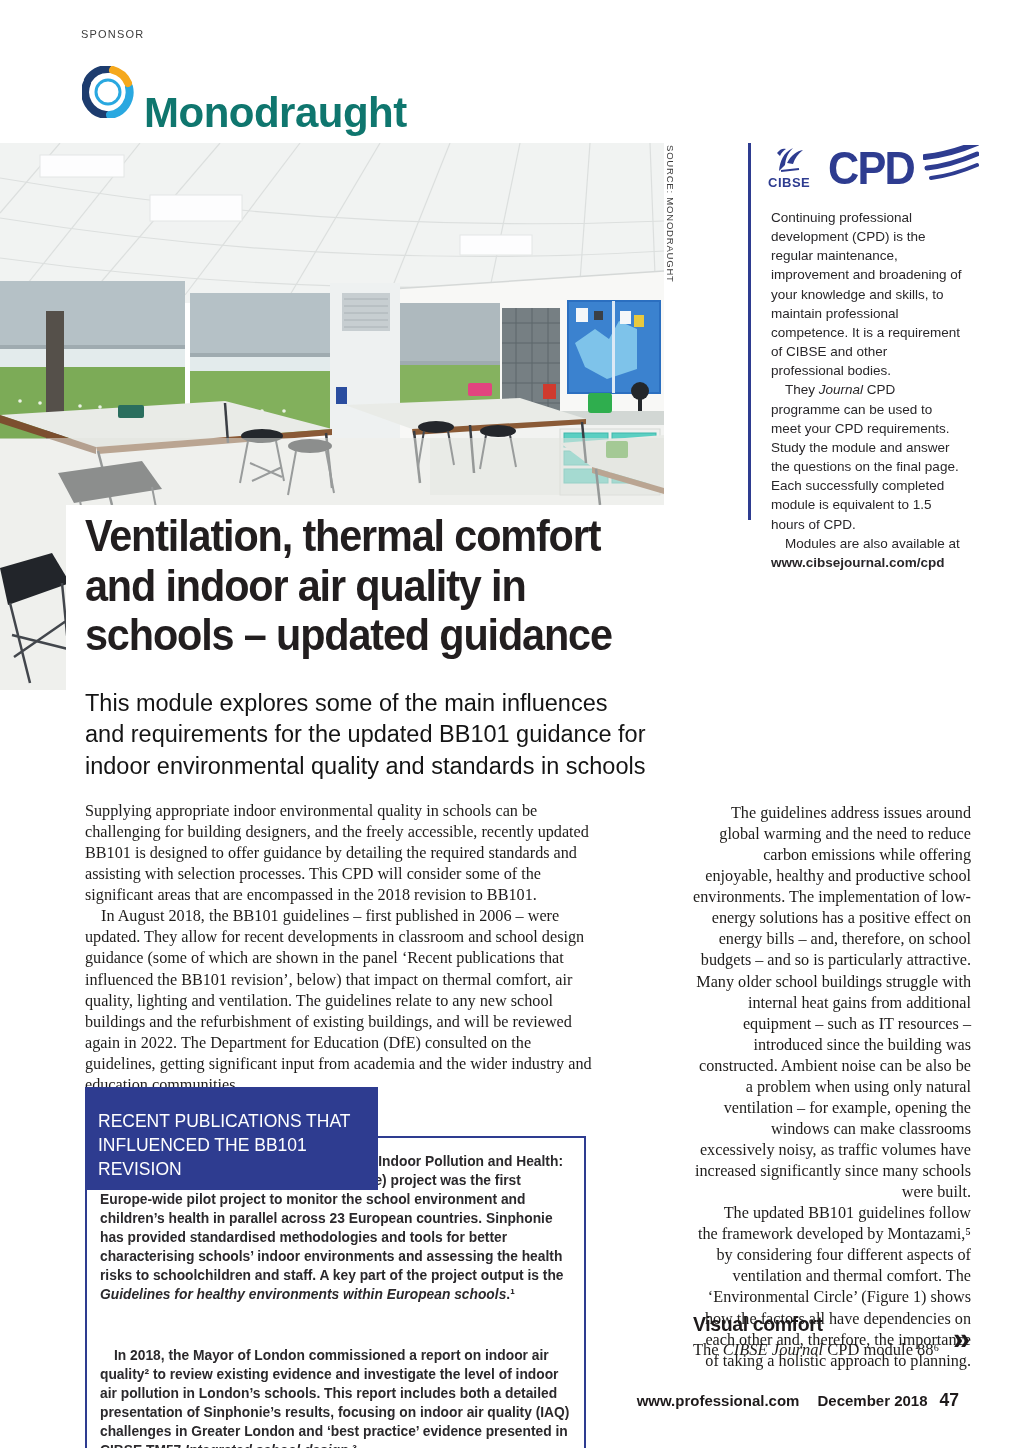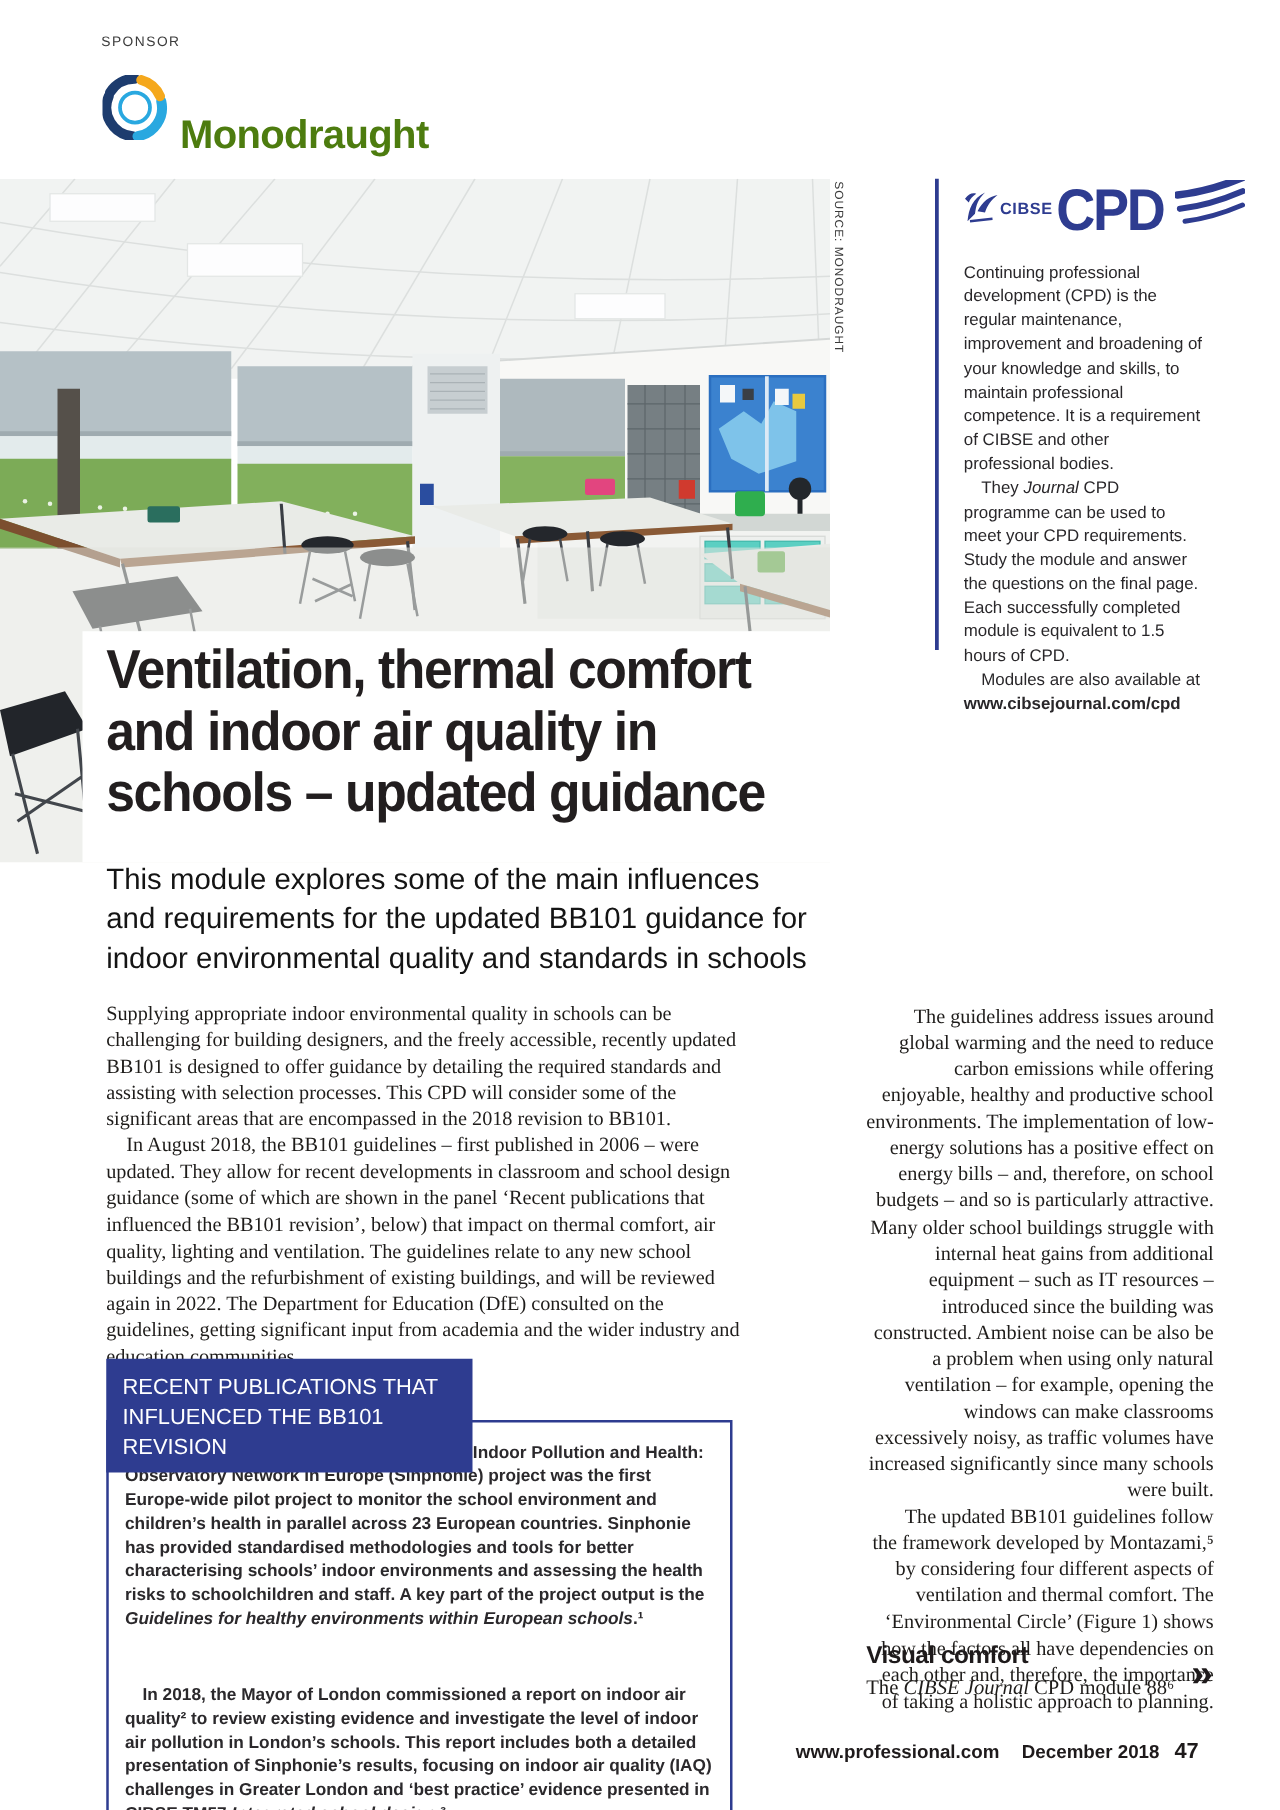--- a/index.html
+++ b/index.html
@@ -2,35 +2,35 @@
 <html><head>
 <meta charset="utf-8">
 <style>
   html,body{margin:0;padding:0;background:#fff;}
   #page{position:relative;width:1016px;height:1448px;background:#fff;overflow:hidden;
         font-family:"Liberation Sans","DejaVu Sans",sans-serif;color:#231f20;}
 
   
   .sponsor-label{position:absolute;left:81px;top:28px;font-size:11px;letter-spacing:1.2px;color:#3c3c3c;}
   .mono-logo{position:absolute;left:82px;top:50px;display:flex;align-items:center;gap:10px;}
-  .mono-name{font-size:32px;font-weight:700;color:#4d7c0f;letter-spacing:-0.5px;margin-top:39px;}
+  .mono-name{font-size:42px;font-weight:700;color:#0f766e;letter-spacing:-0.5px;margin-top:39px;}
   .cpd-prog{position:absolute;top:38px;right:72px;display:flex;align-items:center;gap:9px;}
   .cpd-prog-title{font-size:47px;font-weight:700;letter-spacing:-2px;color:#1e1a1b;
                   transform:scaleX(.95);transform-origin:right center;white-space:nowrap;}
   .blue-block{width:21px;height:57px;background:#2e3c90;}
 
   
   .photo{position:absolute;left:0;top:143px;width:664px;height:547px;}
   .photo-credit{position:absolute;left:665px;top:145px;writing-mode:vertical-rl;
                 font-size:9.5px;letter-spacing:0.8px;color:#3b3b3b;}
 
   
   .side-rule{position:absolute;left:748px;top:143px;width:3px;height:377px;background:#2e3c90;}
   .cibse-cpd{position:absolute;left:768px;top:140px;display:flex;align-items:center;}
-  .cibse-col{display:flex;flex-direction:row;align-items:center;margin-right:3px;}
+  .cibse-col{display:flex;flex-direction:column;align-items:center;margin-right:18px;}
   .cibse-word{font-size:13px;font-weight:700;color:#2e3c90;letter-spacing:0.5px;margin-top:-2px;}
   .cpd-big{font-size:47px;font-weight:700;color:#2e3c90;letter-spacing:-2px;transform:scaleX(.92);transform-origin:left center;}
   .cpd-text{position:absolute;left:771px;top:208px;width:192px;font-size:13.5px;line-height:1.42;color:#29272a;}
   .cpd-text p{margin:0;}
   .cpd-text p.ind{text-indent:14px;}
   .cpd-link{font-weight:700;}
 
   
   .headline{position:absolute;left:85px;top:511px;width:592px;font-size:44px;font-weight:700;
             line-height:1.13;letter-spacing:-1.2px;color:#221e1f;transform:scaleX(.94);transform-origin:left top;}
@@ -41,21 +41,21 @@
   .bodycol p.ind{text-indent:16px;}
   .col1{position:absolute;left:85px;top:801px;width:519px;}
   .col2{position:absolute;left:693px;top:803px;width:278px;text-align:right;}
   .section-h{position:absolute;left:693px;top:1313px;font-size:19.5px;font-weight:700;letter-spacing:-0.4px;color:#1e1a1b;}
   .next-module{position:absolute;left:693px;top:1340px;width:250px;
                font-family:"Liberation Serif","DejaVu Serif",serif;font-size:16.5px;color:#1e1c1a;}
   .chevron{position:absolute;left:953px;top:1321px;font-size:31px;font-weight:700;color:#1e1a1b;}
 
   
   .panel-title{position:absolute;left:85px;top:1087px;width:293px;box-sizing:border-box;z-index:2;
-               background:#2e3c90;color:#fff;padding:10px 13px 9px;font-size:17.5px;line-height:1.38;}
+               background:#2e3c90;color:#fff;padding:22px 13px 9px;font-size:17.5px;line-height:1.38;}
   .panel-box{position:absolute;left:85px;top:1136px;width:501px;box-sizing:border-box;z-index:1;
              border:2px solid #2e3c90;padding:14px 13px 15px;background:#fff;}
   .panel-box p{margin:0;font-size:13.8px;font-weight:700;line-height:1.38;color:#2b292c;}
   .panel-box p.ind{text-indent:14px;margin-top:42px;}
 
   
   .footer{position:absolute;top:1390px;right:57px;display:flex;align-items:baseline;font-weight:700;color:#1e1a1b;}
   .footer .f-url{font-size:15px;}
   .footer .f-date{font-size:15px;margin-left:18px;}
   .footer .f-page{font-size:17.5px;margin-left:12px;}

